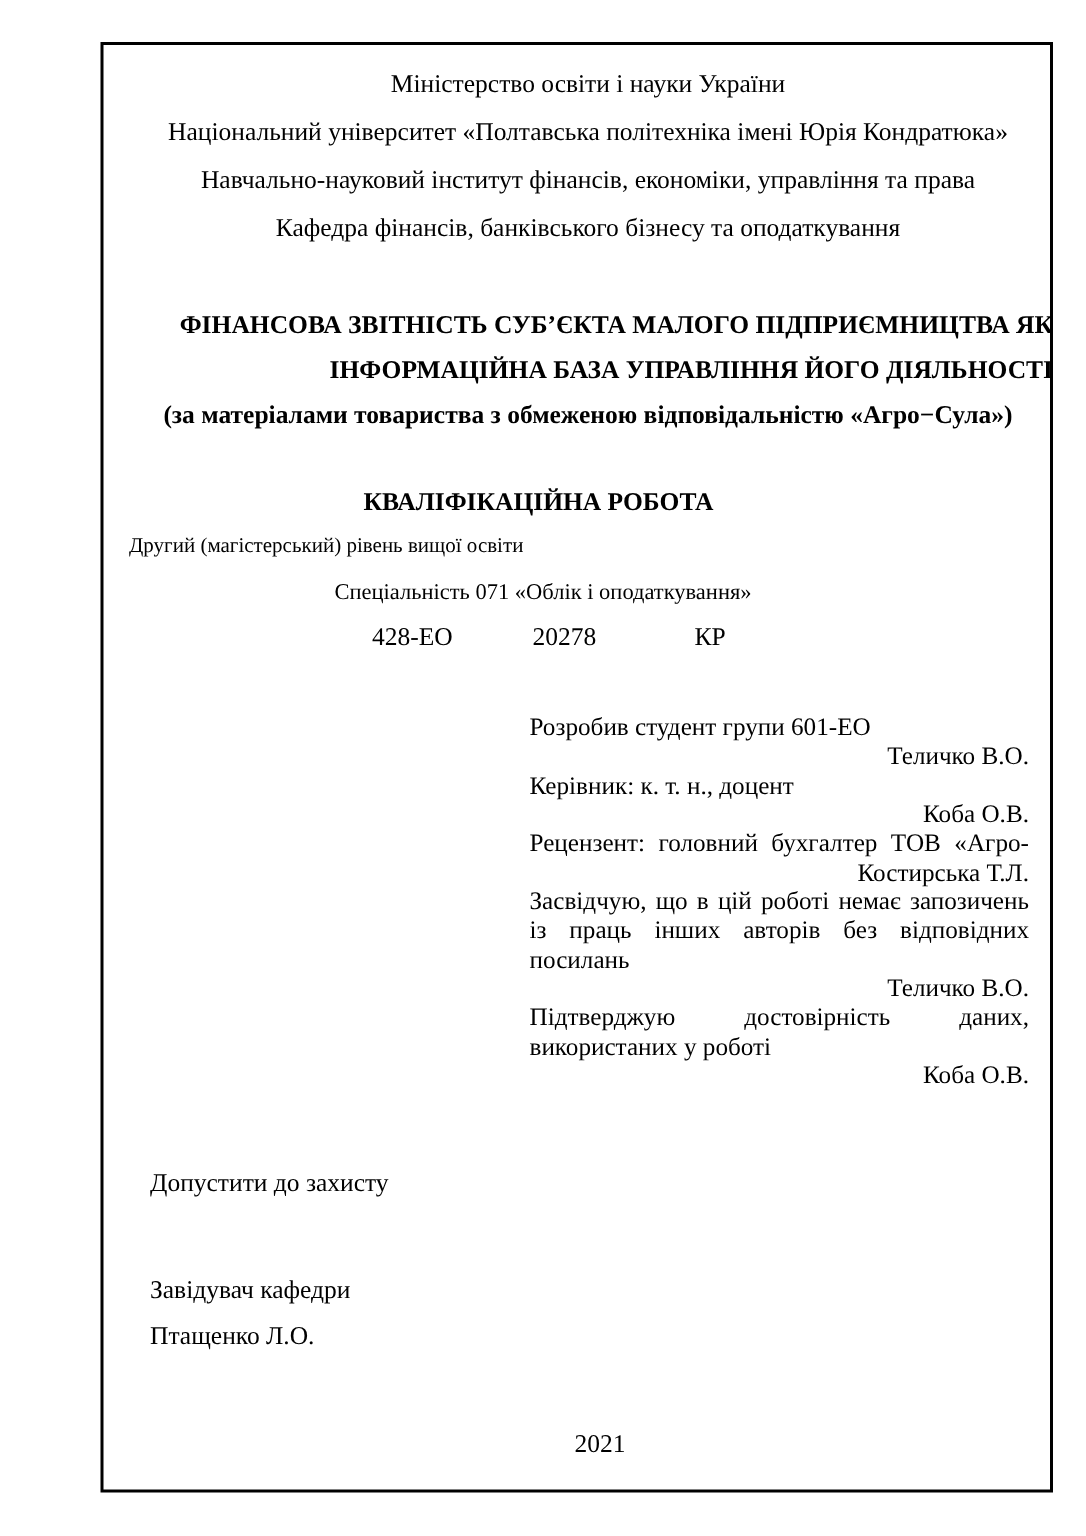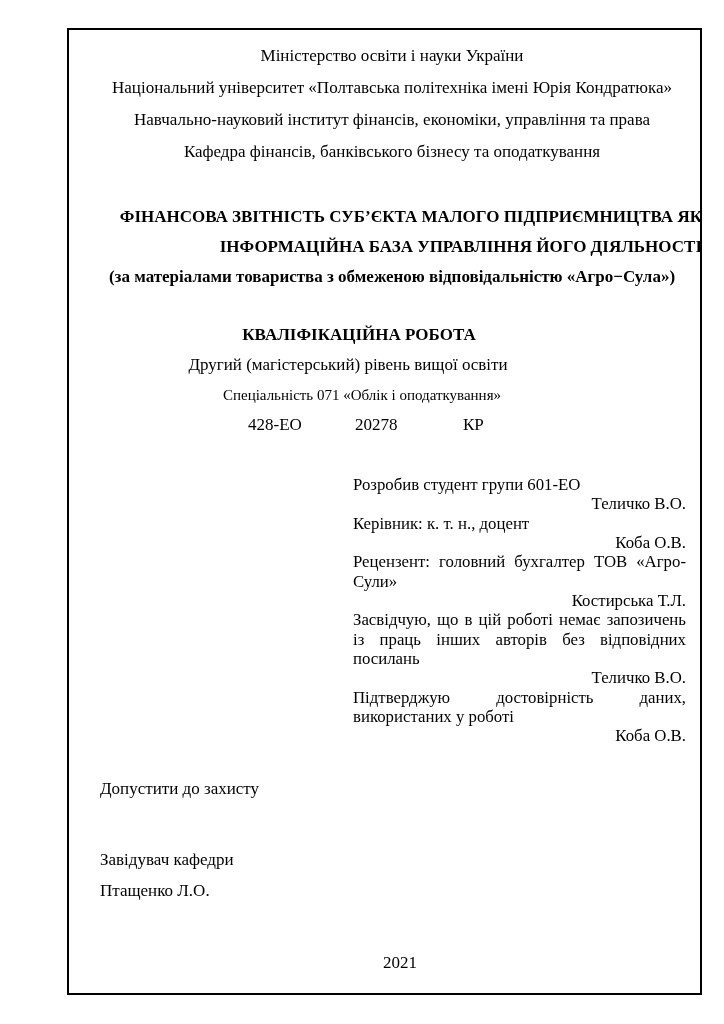--- a/index.html
+++ b/index.html
@@ -22,21 +22,21 @@
 
   .title { left: 66px; top: 202px; width: 636px; text-align: center; font-weight: 700; font-size: 17px; }
   .tline { line-height: 30px; white-space: nowrap; text-align: right; }
 
   .subtitle {
     left: 100px; top: 262px; width: 584px; text-align: center;
     font-weight: 700; font-size: 17px; line-height: 30px; white-space: nowrap;
   }
 
   .qual-heading { left: 100px; top: 320px; width: 518px; text-align: center; font-weight: 700; font-size: 17px; line-height: 30px; white-space: nowrap; }
-  .qual-level   { left: 100px; top: 350px; width: 496px; text-align: center; font-size: 17px; line-height: 30px; white-space: nowrap; }
+  .qual-level   { left: 86px; top: 350px; width: 496px; font-size: 14px; line-height: 30px; white-space: nowrap; }
   .qual-specialty { left: 114px; top: 380px; width: 496px; text-align: center; font-size: 15px; line-height: 30px; white-space: nowrap; }
 
   .codes { left: 0; top: 410px; width: 724px; height: 30px; font-size: 17px; line-height: 30px; }
   .code { position: absolute; white-space: nowrap; }
   .code-group  { left: 248px; }
   .code-number { left: 355px; }
   .code-type   { left: 463px; }
 
   .signatures { left: 353px; top: 475px; width: 333px; font-size: 16.8px; }
   .sig-line { line-height: 19.35px; }
@@ -80,21 +80,20 @@
     <span class="code code-number">20278</span>
     <span class="code code-type">КР</span>
   </div>
 
   <div class="abs signatures">
     <div class="sig-line sig-left">Розробив студент групи 601-ЕО</div>
     <div class="sig-line sig-right">Теличко В.О.</div>
     <div class="sig-line sig-left">Керівник: к. т. н., доцент</div>
     <div class="sig-line sig-right">Коба О.В.</div>
     <div class="sig-line sig-justify">Рецензент: головний бухгалтер ТОВ «Агро-</div>
-    <div class="sig-line sig-left">Сули»</div>
     <div class="sig-line sig-right">Костирська Т.Л.</div>
     <div class="sig-line sig-justify">Засвідчую, що в цій роботі немає запозичень</div>
     <div class="sig-line sig-justify">із праць інших авторів без відповідних</div>
     <div class="sig-line sig-left">посилань</div>
     <div class="sig-line sig-right">Теличко В.О.</div>
     <div class="sig-line sig-justify">Підтверджую достовірність даних,</div>
     <div class="sig-line sig-left">використаних у роботі</div>
     <div class="sig-line sig-right">Коба О.В.</div>
   </div>
 

